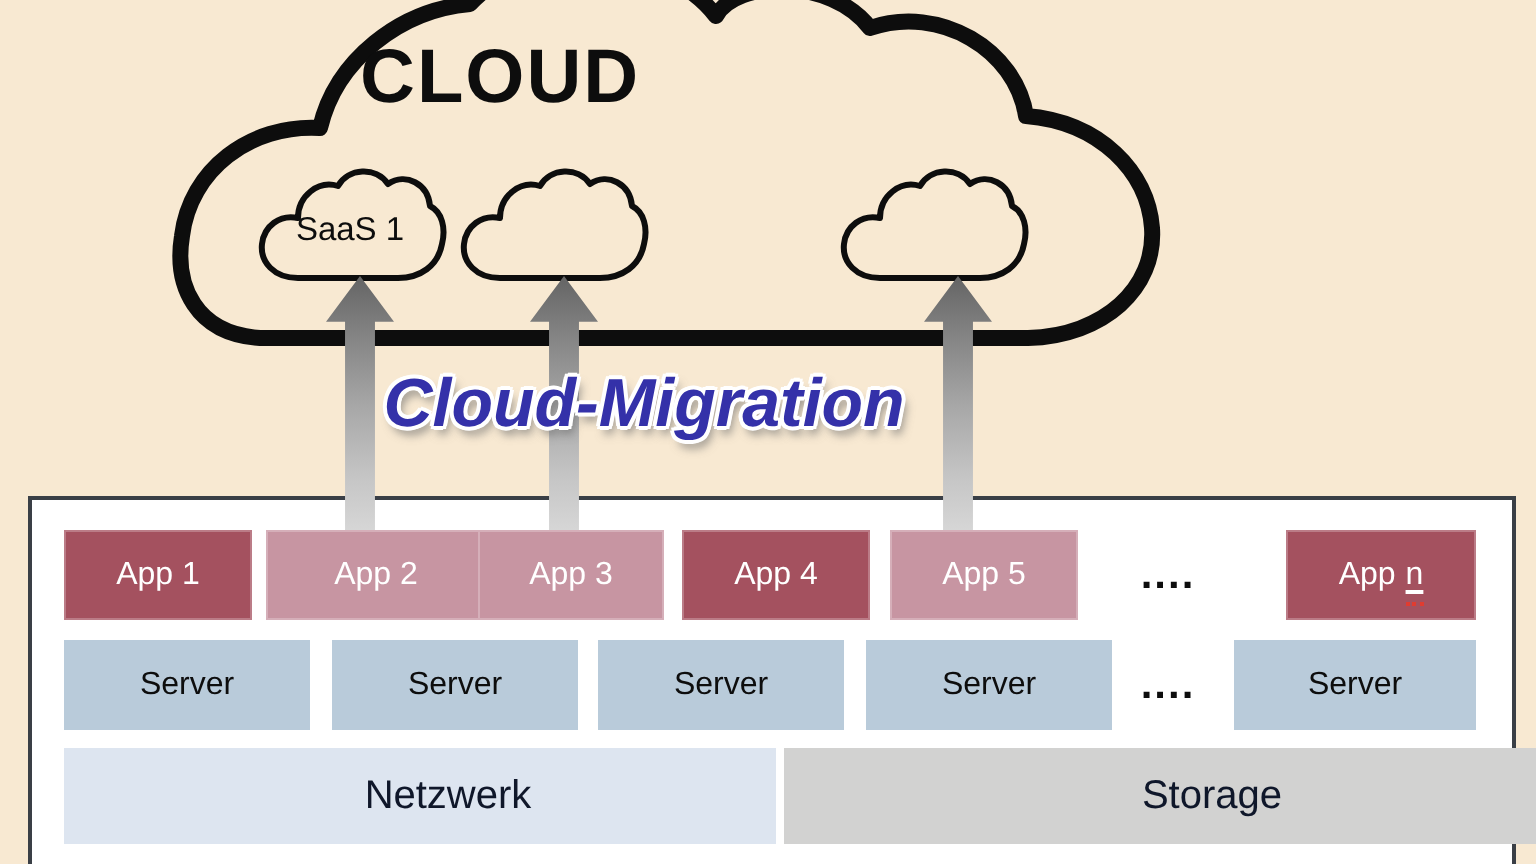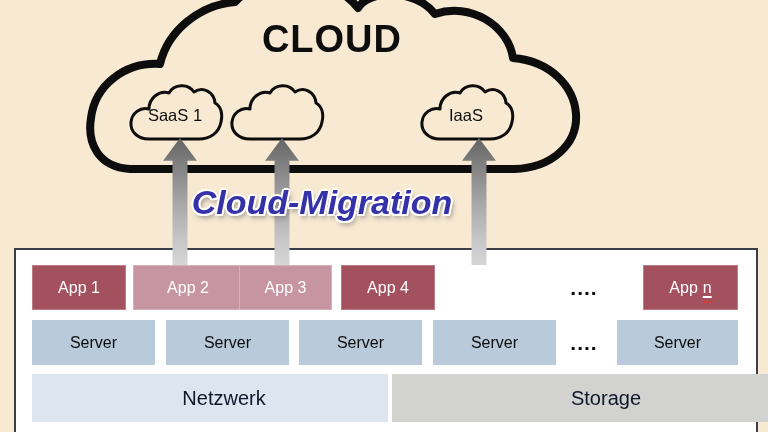--- a/index.html
+++ b/index.html
@@ -9,21 +9,21 @@
     font-family:"Liberation Sans", sans-serif;
     color:#111;
   }
   .stage * { box-sizing:border-box; }
 
   
   .cloud-svg { position:absolute; left:0; top:0; width:768px; height:432px; z-index:1; }
 
   .cloud-title {
     position:absolute; left:180px; top:18px; width:222px; z-index:2;
-    text-align:right; font-size:38px; font-weight:700; letter-spacing:1px; color:#0d0d0d;
+    text-align:left; font-size:38px; font-weight:700; letter-spacing:1px; color:#0d0d0d;
   }
   .svc-label {
     position:absolute; top:106px; width:96px; z-index:2;
     text-align:center; font-size:16.5px; color:#0d0d0d;
   }
   .svc-1 { left:127px; }
   .svc-2 { left:228px; }
   .svc-3 { left:418px; }
 
   
@@ -108,34 +108,34 @@
     <path d="M 130 169 C 98 167 87 143 91 118 C 95 85 125 62 160 64 C 168 30 200 5 235 2 C 262 -28 330 -28 358 8 C 368 -10 415 -12 435 14 C 470 2 508 25 513 58 C 550 61 574 86 576 114 C 578 144 552 168 514 169 Z" fill="#f8e9d2" stroke="#0d0d0d" stroke-width="8" stroke-linejoin="round"></path>
 
     <use href="#smallcloud" x="127" y="85" fill="#f8e9d2" stroke="#0d0d0d" stroke-width="3" stroke-linejoin="round"></use>
     <use href="#smallcloud" x="228" y="85" fill="#f8e9d2" stroke="#0d0d0d" stroke-width="3" stroke-linejoin="round"></use>
     <use href="#smallcloud" x="418" y="85" fill="#f8e9d2" stroke="#0d0d0d" stroke-width="3" stroke-linejoin="round"></use>
   </svg>
 
   <div class="cloud-title">CLOUD</div>
 
   <div class="svc-label svc-1">SaaS 1</div>
-  <div class="svc-label svc-3">IaaS</div>
 
   <div class="arrow arrow-1"></div>
   <div class="arrow arrow-2"></div>
   <div class="arrow arrow-3"></div>
 
   <div class="migration">Cloud-Migration</div>
 
   <div class="infra-box"></div>
 
   <div class="cell appbox tone-dark app-1">App 1</div>
   <div class="cell appbox tone-light app-2">App 2</div>
   <div class="cell appbox tone-light app-3">App 3</div>
   <div class="cell appbox tone-dark app-4">App 4</div>
+  <div class="cell appbox tone-light app-5">App 5</div>
   <div class="dots app-dots">....</div>
   <div class="cell appbox tone-dark app-n">
     <span>App</span>
       <span class="nchar">n</span>
   </div>
 
   <div class="cell srvbox srv-1">Server</div>
   <div class="cell srvbox srv-2">Server</div>
   <div class="cell srvbox srv-3">Server</div>
   <div class="cell srvbox srv-4">Server</div>

